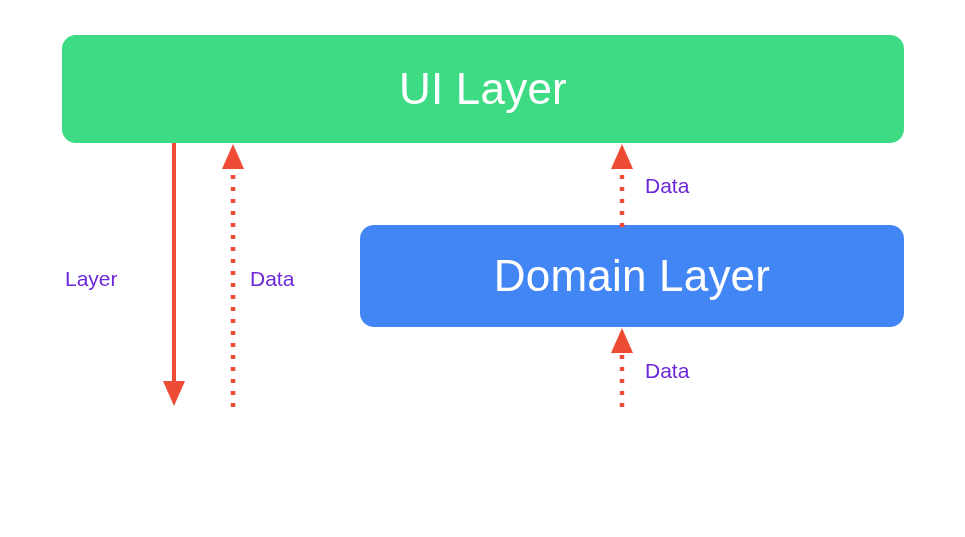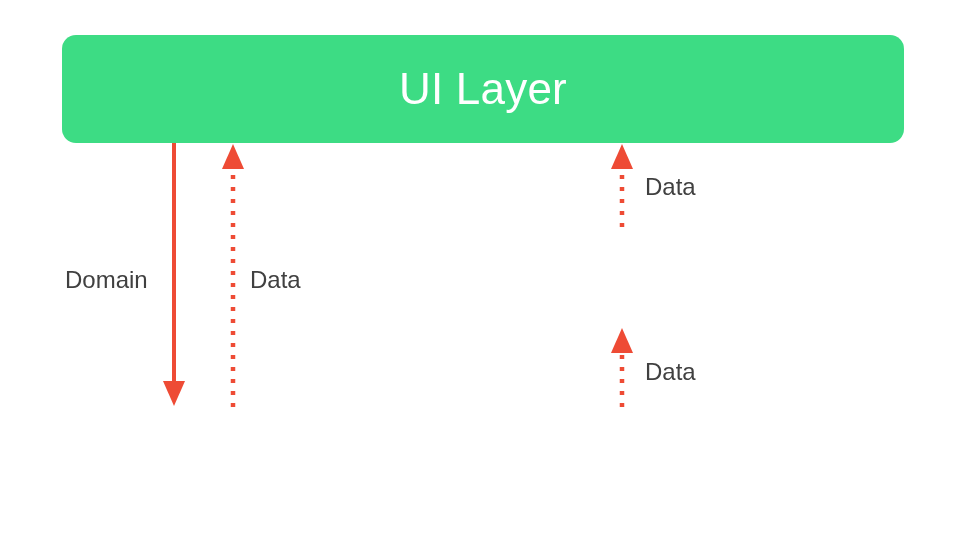--- a/index.html
+++ b/index.html
@@ -59,46 +59,49 @@
   }
   .arrow-group {
     position: absolute;
   }
   .arrow-svg {
     display: block;
     overflow: visible;
   }
   .edge-label {
     position: absolute;
-    color: #404040;
-    font-size: 24px;
+    color: #6d28d9;
+    font-size: 21px;
     font-weight: 400;
     font-family: "Liberation Sans", sans-serif;
     white-space: nowrap;
     line-height: 1;
   }
 </style>
 </head>
 <body>
 
 <div id="diagram-canvas">
 
   <div class="layer-box" id="ui-layer-box">
     <span class="layer-label">UI Layer</span>
   </div>
 
+  <div class="layer-box" id="domain-layer-box">
+    <span class="layer-label">Domain Layer</span>
+  </div>
 
 
   <div class="arrow-group" style="left:150px; top:143px; width:50px; height:264px;">
     <svg class="arrow-svg" width="50" height="264" viewBox="0 0 50 264">
       <line x1="24" y1="0" x2="24" y2="243" stroke="#EE4B35" stroke-width="4"></line>
       <polygon points="24,263 13,238 35,238" fill="#EE4B35"></polygon>
     </svg>
   </div>
-  <span class="edge-label" style="left:65px; top:268px;">Domain</span>
+  <span class="edge-label" style="left:65px; top:268px;">Layer</span>
 
   <div class="arrow-group" style="left:210px; top:143px; width:50px; height:264px;">
     <svg class="arrow-svg" width="50" height="264" viewBox="0 0 50 264">
       <line x1="23" y1="264" x2="23" y2="22" stroke="#EE4B35" stroke-width="4.5" stroke-linecap="butt" stroke-dasharray="4 8"></line>
       <polygon points="23,1 12,26 34,26" fill="#EE4B35"></polygon>
     </svg>
   </div>
   <span class="edge-label" style="left:250px; top:268px;">Data</span>
 
   <div class="arrow-group" style="left:600px; top:143px; width:50px; height:84px;">

